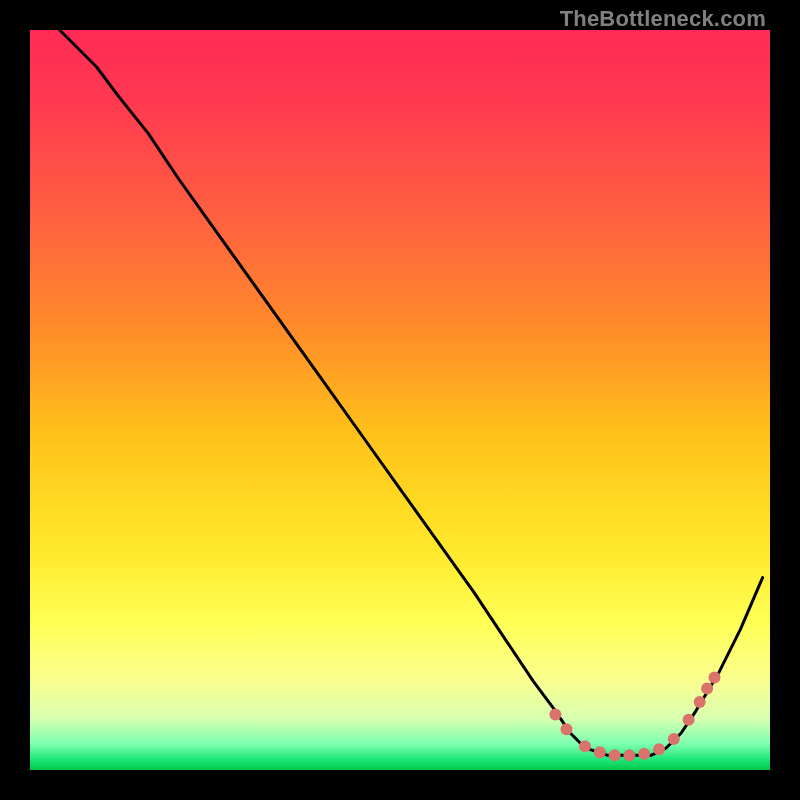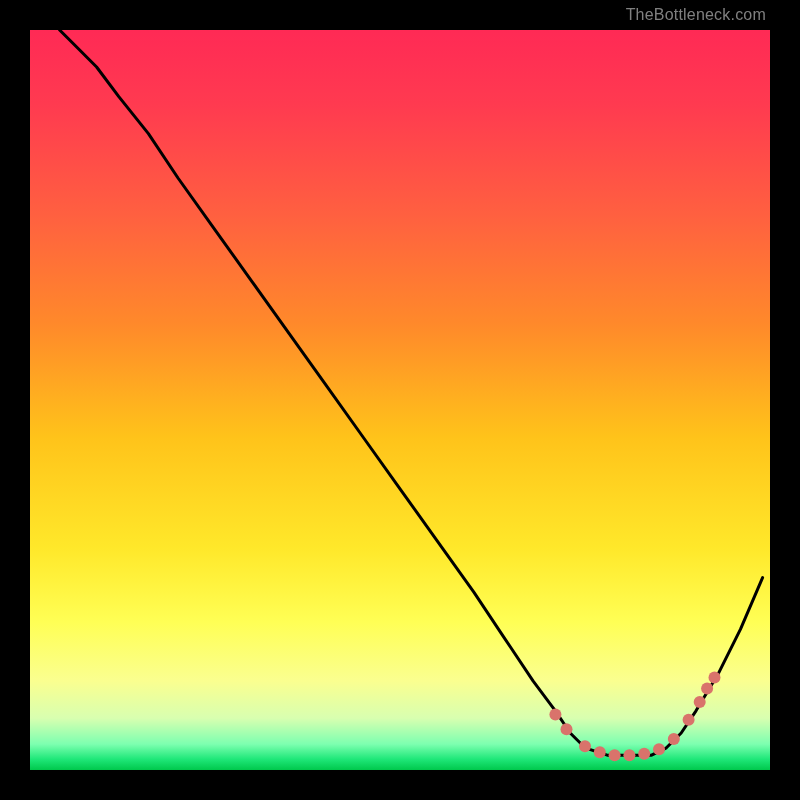--- a/index.html
+++ b/index.html
@@ -24,22 +24,22 @@
     left: 0;
     top: 0;
     width: 740px;
     height: 740px;
   }
   .watermark {
     position: absolute;
     top: 6px;
     right: 34px;
     color: #808080;
-    font-size: 16px;
-    font-weight: 400;
+    font-size: 22px;
+    font-weight: 700;
     letter-spacing: 0.2px;
   }
 </style>
 </head>
 <body>
 
 <div class="frame">
   <svg class="plot-area" viewBox="0 0 740 740" preserveAspectRatio="none">
     <defs>
       <linearGradient id="bg-grad" x1="0" y1="0" x2="0" y2="1">

